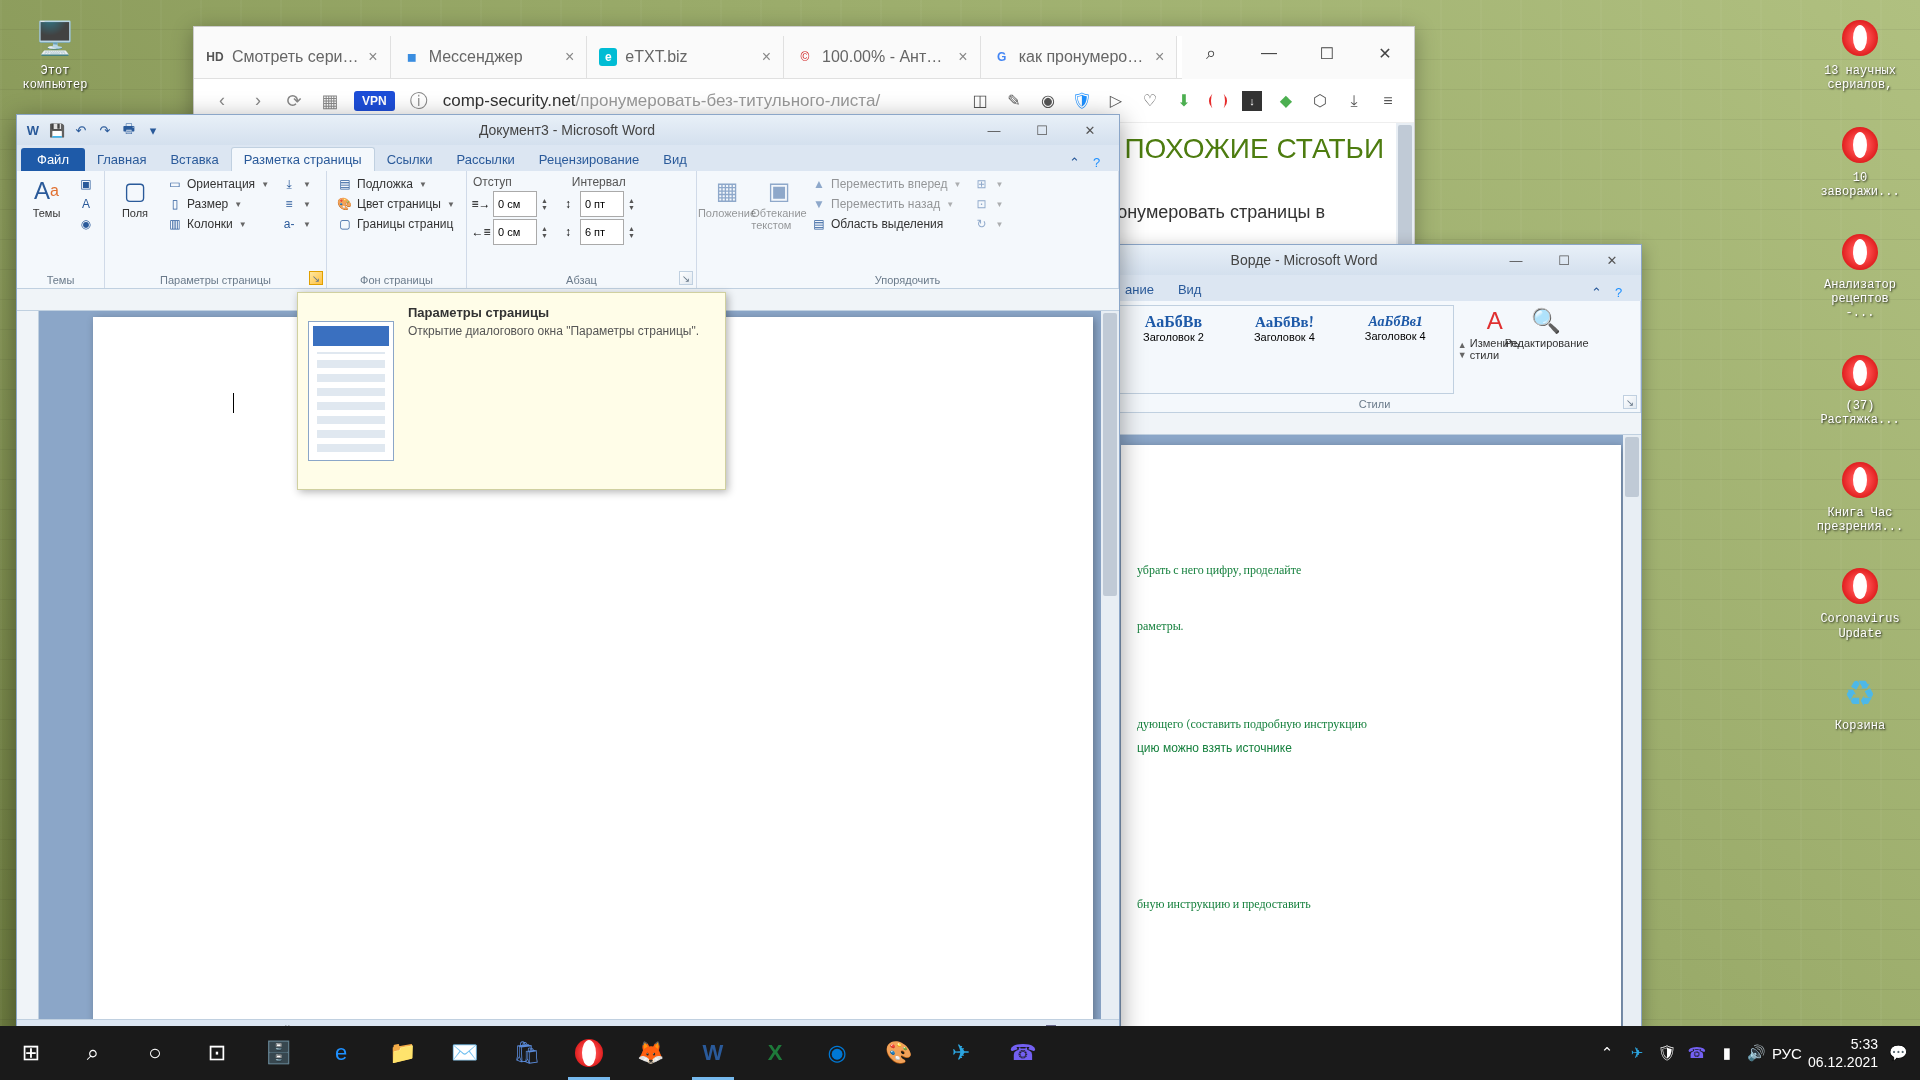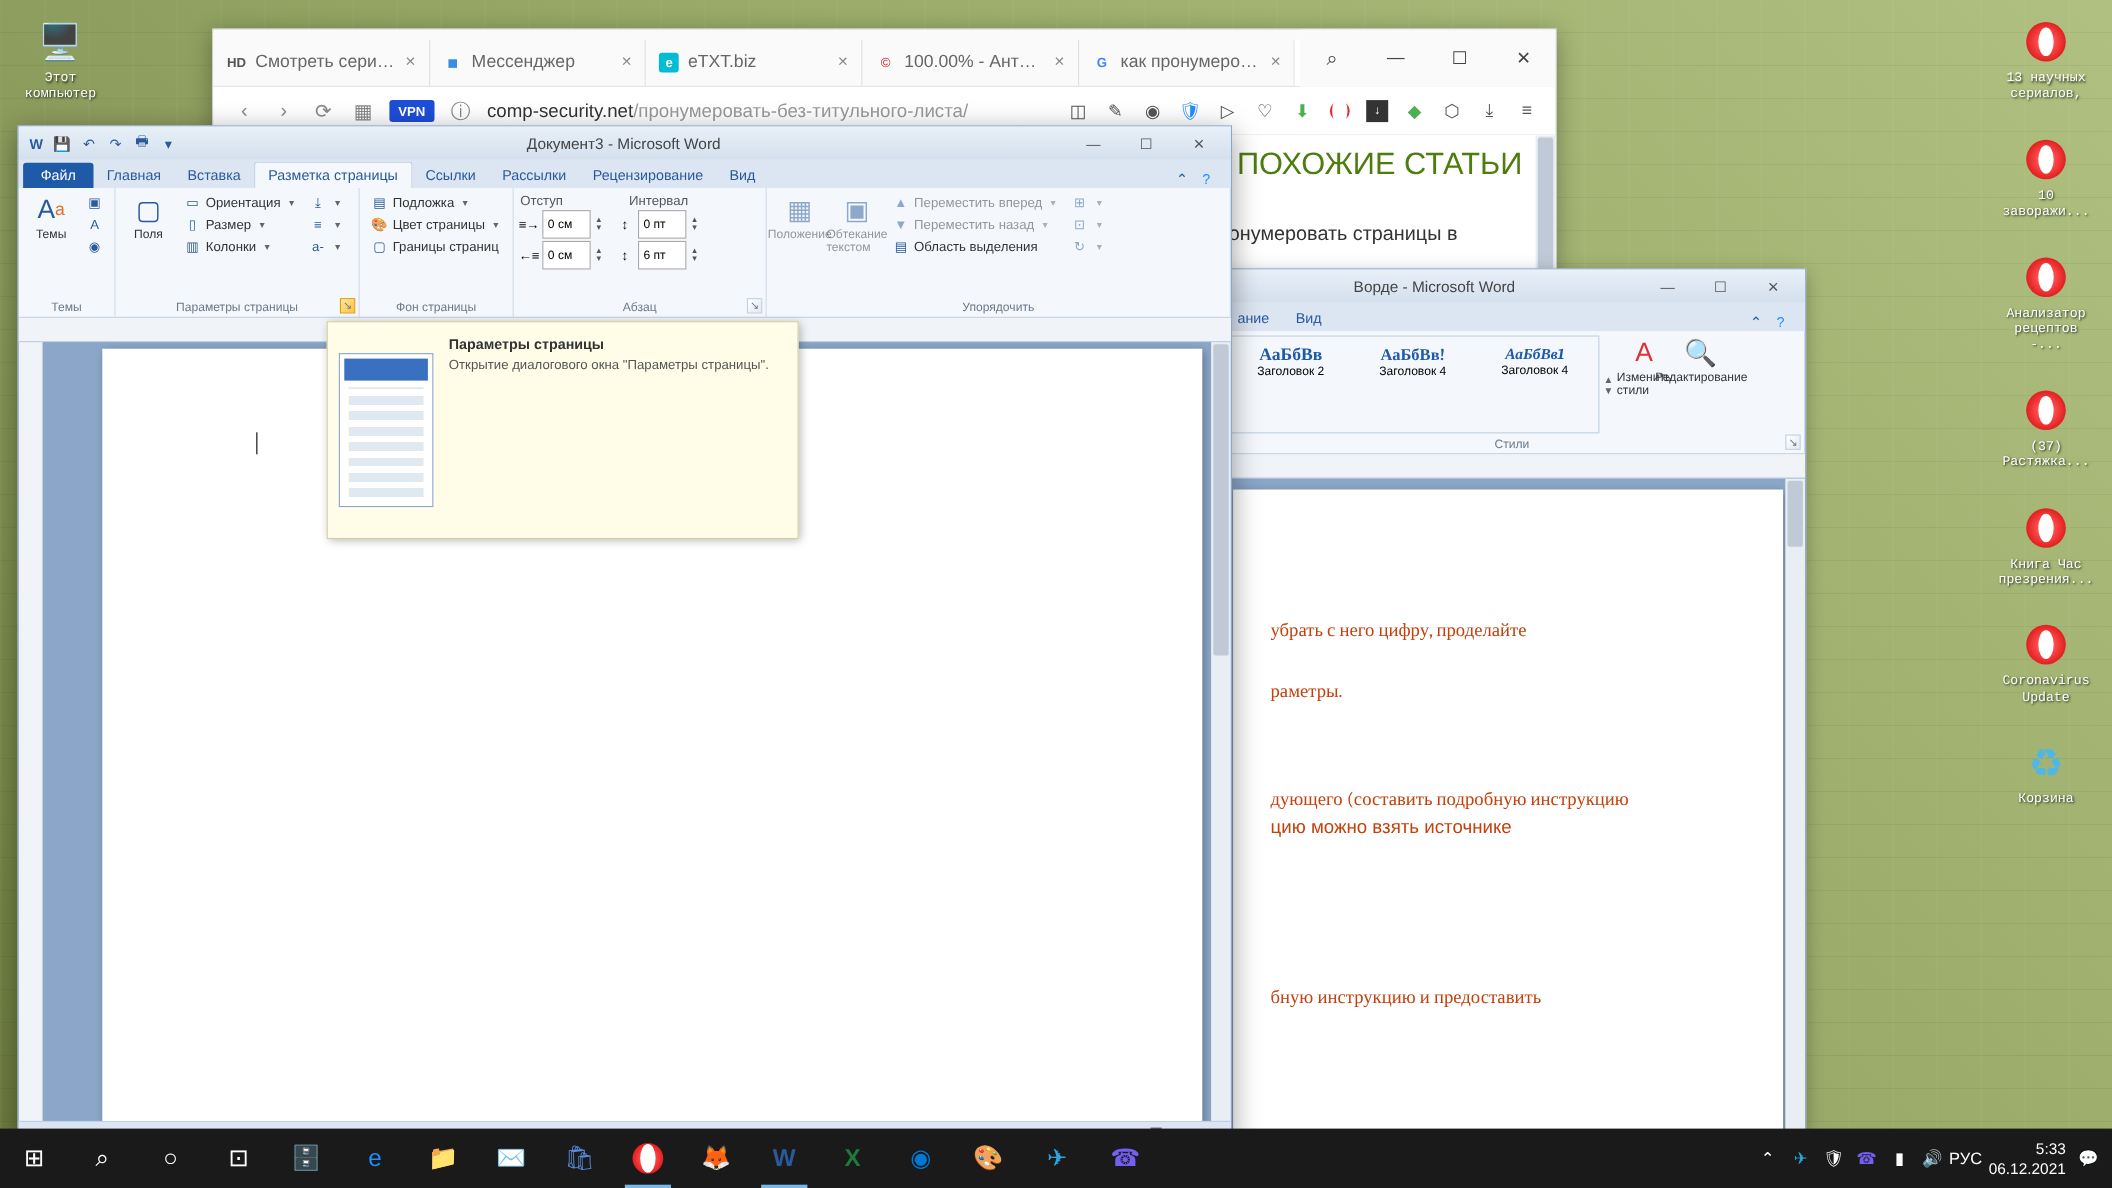--- a/index.html
+++ b/index.html
@@ -102,21 +102,21 @@
 .tooltip-body { flex:1; padding-top:2px;}
 
 
 .word-right { position: absolute; left: 1108px; top: 244px; width: 534px; height: 790px; background: #dce6f2; border: 1px solid #8ba6c8; box-shadow: 0 4px 16px rgba(0,0,0,0.3); z-index: 3; }
 .word-right .ribbon { height:112px;}
 .word-right .doc-area { height: calc(100% - 28px - 24px - 112px - 20px);}
 .word-right .page { left: 12px; top: 10px; width: 500px; height:720px;}
 .styles-gallery { display:flex; gap:4px; border:1px solid #c0d0e0; padding:4px;}
 .style-item { border:1px solid transparent; padding:2px 22px; text-align:center; font-size:11px; cursor:pointer;}
 .style-preview { font-family: Cambria, serif; color:#1e5aa8;}
-.doc-text { position:absolute; left:34px; font-family:Cambria, Georgia, serif; font-size:17px; color:#c2410c; line-height:1.5;}
+.doc-text { position:absolute; left:16px; font-family:Cambria, Georgia, serif; font-size:12px; color:#15803d; line-height:1.5;}
 
 
 .taskbar { position: absolute; left: 0; right: 0; bottom: 0; height: 54px; background: #1a1a1a; display: flex; align-items: center; z-index: 100; }
 .task-left { display: flex; align-items: center; height: 100%; }
 .task-btn { width: 62px; height: 54px; display: flex; align-items: center; justify-content: center; color: #fff; font-size: 22px; cursor: pointer; position:relative;}
 .task-btn.active::after { content:''; position:absolute; bottom:0; left:10px; right:10px; height:3px; background:#76b9ed;}
 .tray { margin-left: auto; display: flex; align-items: center; gap: 12px; padding-right: 12px; color: #fff; font-size: 13px; }
 .tray-icn { width: 18px; height: 18px; display:flex; align-items:center; justify-content:center; font-size:15px; cursor:pointer;}
 .clock { text-align: right; line-height: 1.3; font-size: 14px; }
 

